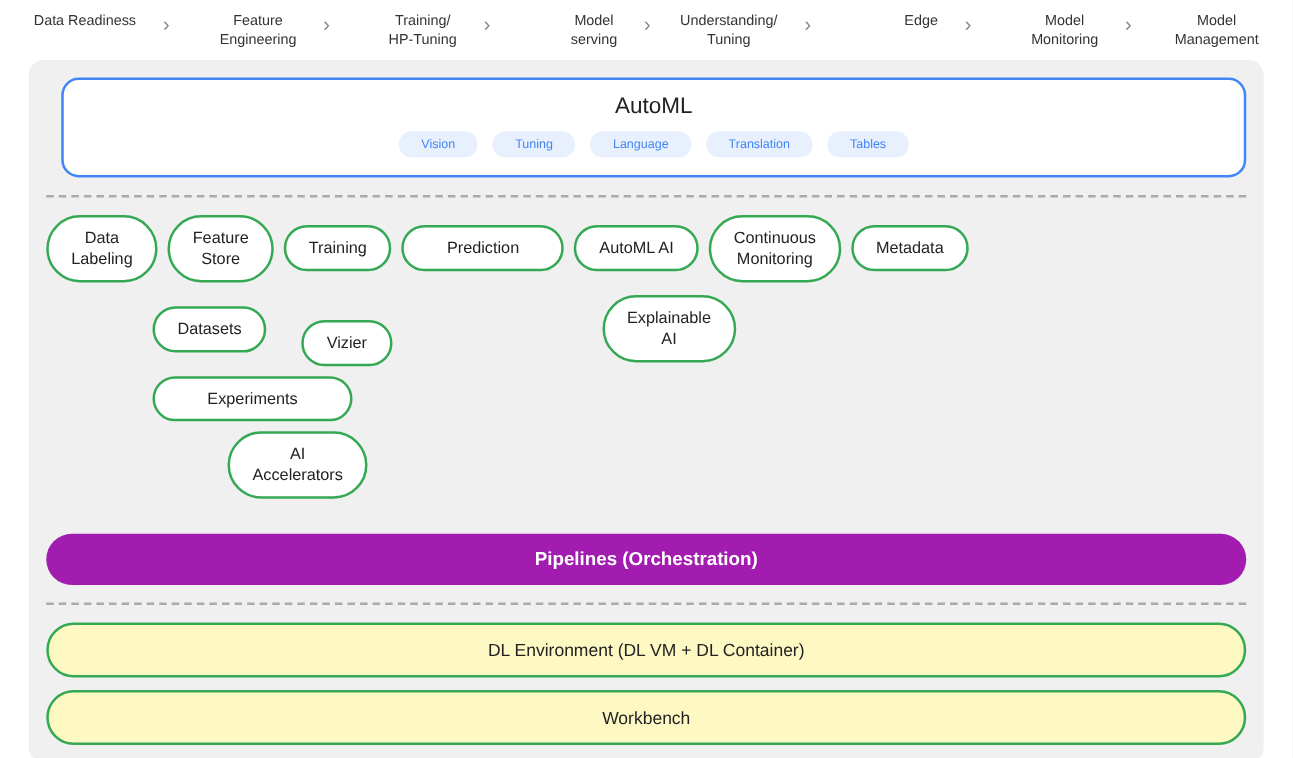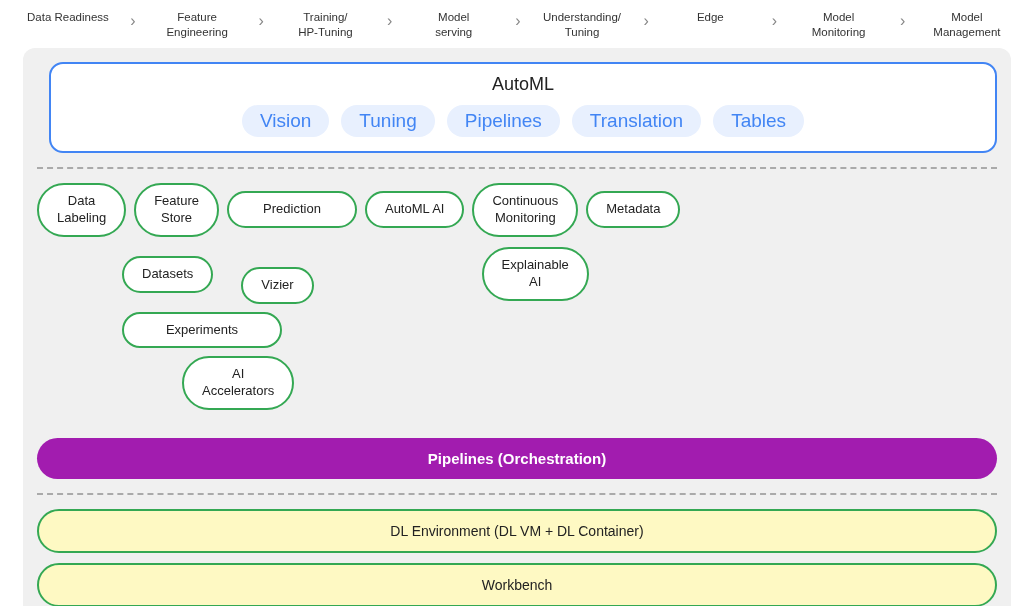--- a/index.html
+++ b/index.html
@@ -21,21 +21,21 @@
     .top-nav {
       display: flex;
       align-items: flex-start;
       justify-content: space-between;
       padding: 0 10px 8px 10px;
       position: relative;
     }
     .nav-item {
       display: flex;
       flex-direction: column;
-      align-items: center;
+      align-items: flex-end;
       font-size: 11.5px;
       color: #333;
       text-align: center;
       min-width: 80px;
       position: relative;
     }
     .nav-item .nav-label {
       line-height: 1.3;
     }
     .nav-chevron {
@@ -76,21 +76,21 @@
     .automl-pills {
       display: flex;
       justify-content: center;
       gap: 12px;
       flex-wrap: wrap;
     }
     .automl-pill {
       background: #e8f0fe;
       border-radius: 20px;
       padding: 5px 18px;
-      font-size: 19px;
+      font-size: 10px;
       color: #4285f4;
     }
     
     .dashed-divider {
       border: none;
       border-top: 2.5px dashed #aaa;
       margin: 14px 0;
     }
     .green-pill {
       border: 2.5px solid #34a853;
@@ -206,33 +206,34 @@
     </div>
   </div>
 
   <div class="main-area">
 
     <div class="automl-box">
       <div class="automl-title">AutoML</div>
       <div class="automl-pills">
         <span class="automl-pill">Vision</span>
         <span class="automl-pill">Tuning</span>
-        <span class="automl-pill">Pipelines</span>
+        <span class="automl-pill">Language</span>
         <span class="automl-pill">Translation</span>
         <span class="automl-pill">Tables</span>
       </div>
     </div>
 
     <hr class="dashed-divider">
 
     <div class="comp-layout">
 
       <div class="row1">
         <span class="green-pill">Data<br>Labeling</span>
         <span class="green-pill">Feature<br>Store</span>
+        <span class="green-pill">Training</span>
         <span class="green-pill" style="min-width:130px;">Prediction</span>
         <span class="green-pill">AutoML AI</span>
         <span class="green-pill">Continuous<br>Monitoring</span>
         <span class="green-pill">Metadata</span>
       </div>
 
       <div class="row2">
         <span class="green-pill">Datasets</span>
         <span class="green-pill" style="margin-left: 20px; margin-top: 22px;">Vizier</span>
         <span class="green-pill" style="margin-left:160px;">Explainable<br>AI</span>

